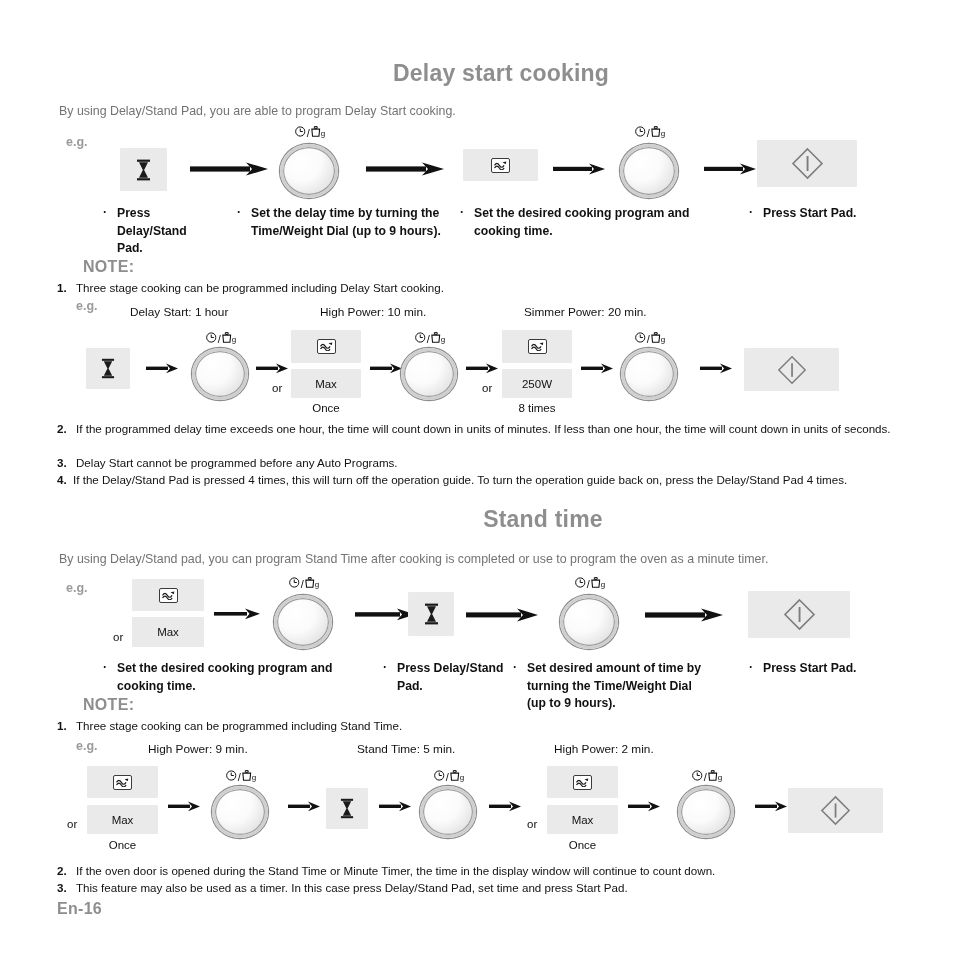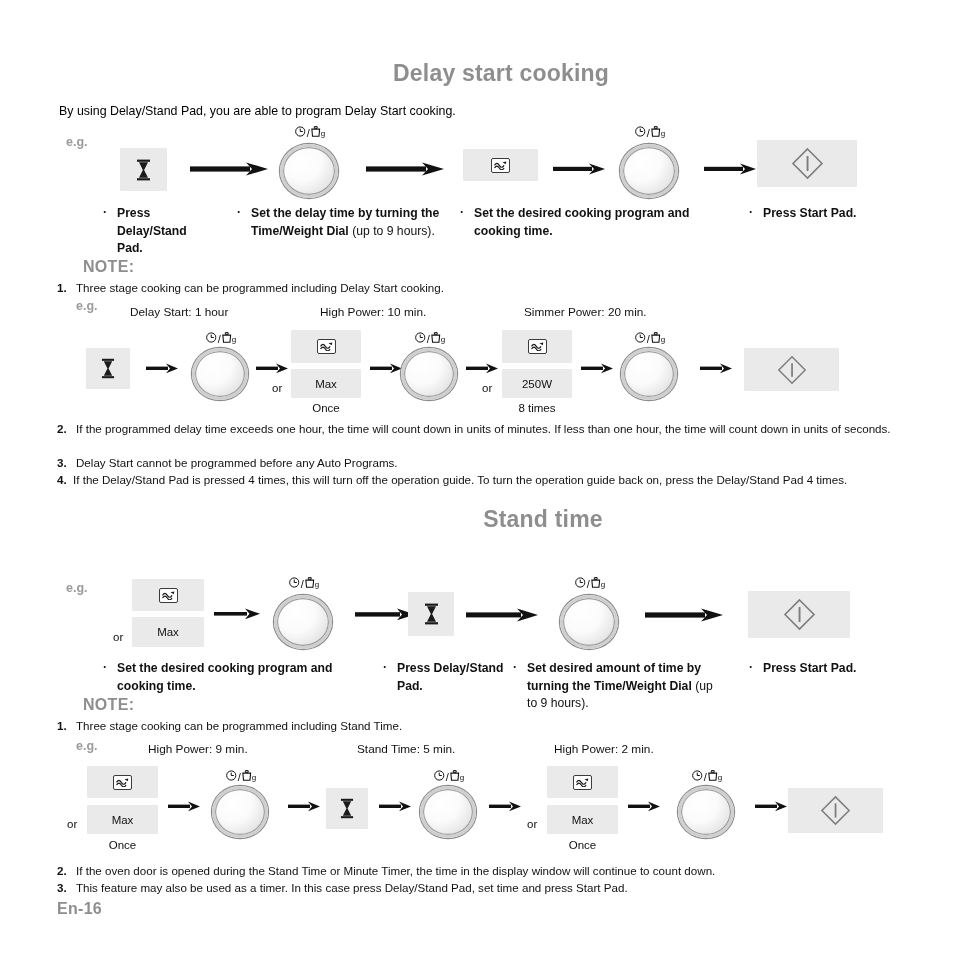--- a/index.html
+++ b/index.html
@@ -21,21 +21,21 @@
     font-size: 23px;
     font-weight: bold;
     color: #8e8e8e;
     letter-spacing: 0.2px;
     padding-left: 48px;
   }
 
   .intro {
     position: absolute;
     font-size: 12.4px;
-    color: #000000;
+    color: #737373;
   }
 
   .eg {
     position: absolute;
     font-size: 12.5px;
     font-weight: bold;
     color: #9a9a9a;
   }
 
   .note-label {
@@ -144,21 +144,21 @@
     line-height: 17.5px;
     font-weight: bold;
     color: #111;
   }
   .step .dot {
     position: absolute;
     left: 0; top: -1px;
     font-weight: bold;
   }
   .step .txt { display: block; padding-left: 14px; }
-  .step .reg { font-weight: normal; margin-top: 41px; }
+  .step .reg { font-weight: bold; margin-top: 41px; }
 
   
   .stage-lbl {
     position: absolute;
     font-size: 11.8px;
     color: #111;
     white-space: nowrap;
   }
 
   .page-num {
@@ -477,20 +477,21 @@
     <span class="body">Delay Start cannot be programmed before any Auto Programs.</span>
   </div>
 
   <div class="note-item" style="left:57px; top:472px; width:880px;">
     <span class="num">4.</span>
     <span class="body" style="padding-left:16px;">If the Delay/Stand Pad is pressed 4 times, this will turn off the operation guide. To turn the operation guide back on, press the Delay/Stand Pad 4 times.</span>
   </div>
 
   <div class="section-title" style="top:506px;margin-left:42px;">Stand time</div>
 
+  <div class="intro" style="left:59px; top:552px;">By using Delay/Stand pad, you can program Stand Time after cooking is completed or use to program the oven as a minute timer.</div>
 
   <div class="eg" style="left:66px; top:581px;">e.g.</div>
 
   <div class="or-lbl" style="left:113px; top:631px;">or</div>
 
   <div class="pad" style="left:132px; top:579px; width:72px; height:32px;">
     <span class="mw-box">
       <svg width="13" height="9" viewBox="0 0 13 9">
         <path d="M0.5 7 C2.2 4.4 3.6 4.4 5.3 7 C7 9.6 8.4 9.6 10.1 7" fill="none" stroke="#1b1b1b" stroke-width="1.2"></path>
         <path d="M0.5 4.3 C2.2 1.7 3.6 1.7 5.3 4.3 C7 6.9 8.4 6.9 10.1 4.3" fill="none" stroke="#1b1b1b" stroke-width="1.2"></path>

